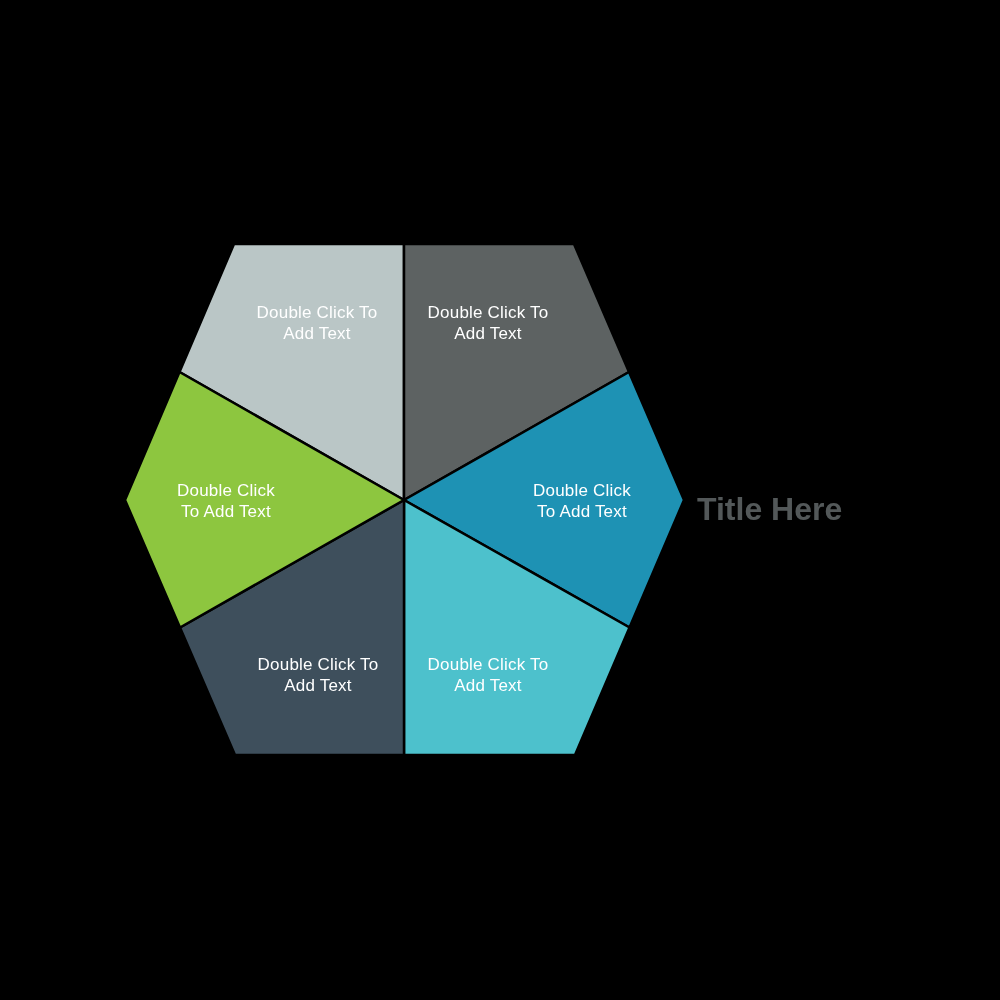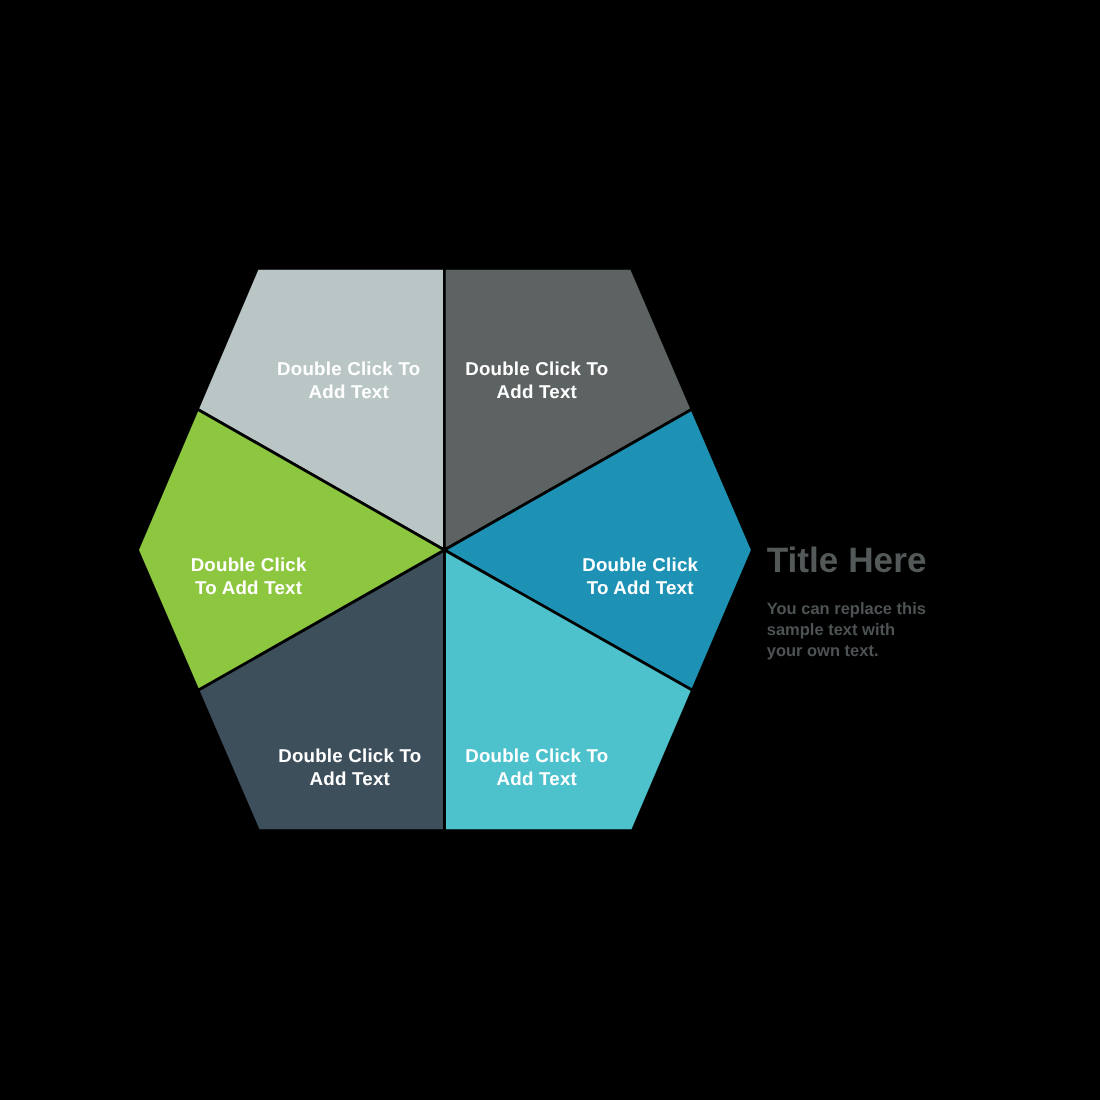--- a/index.html
+++ b/index.html
@@ -29,24 +29,23 @@
     stroke-width: 2.5;
     stroke-linejoin: miter;
   }
   .seg-label {
     position: absolute;
     width: 220px;
     text-align: center;
     color: #ffffff;
     font-size: 17px;
     line-height: 21px;
-    font-weight: bold;
+    font-weight: normal;
     white-space: pre-line;
     letter-spacing: 0.2px;
-    margin-top: 23px;
   }
   .side-title {
     position: absolute;
     left: 697px;
     top: 496px;
     font-size: 32px;
     line-height: 27px;
     font-weight: bold;
     white-space: pre-line;
   }
@@ -87,17 +86,14 @@
 Add Text</div>
 
   <div class="seg-label" style="left:208px; top:654px;">Double Click To
 Add Text</div>
 
   <div class="seg-label" style="left:116px; top:480px;">Double Click
 To Add Text</div>
 
   <div class="side-title" style="color: rgb(83, 88, 89);">Title Here</div>
 
-  <div class="side-body" style="color: rgb(77, 83, 84);">You can replace this
-sample text with
-your own text.</div>
 
 </div>
 
 </body></html>

